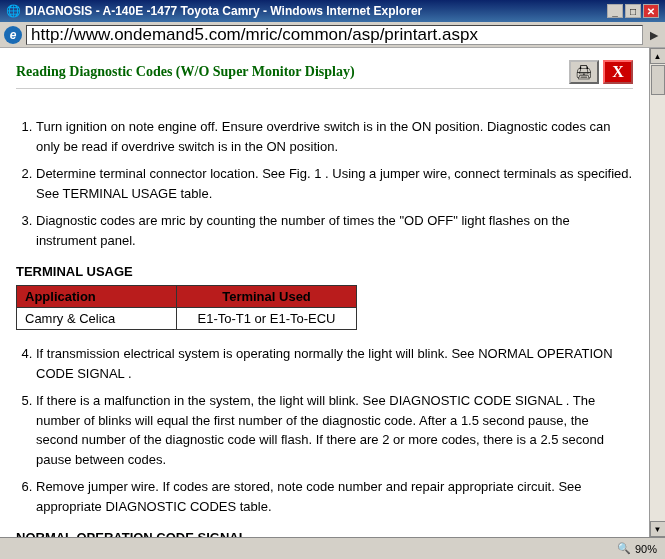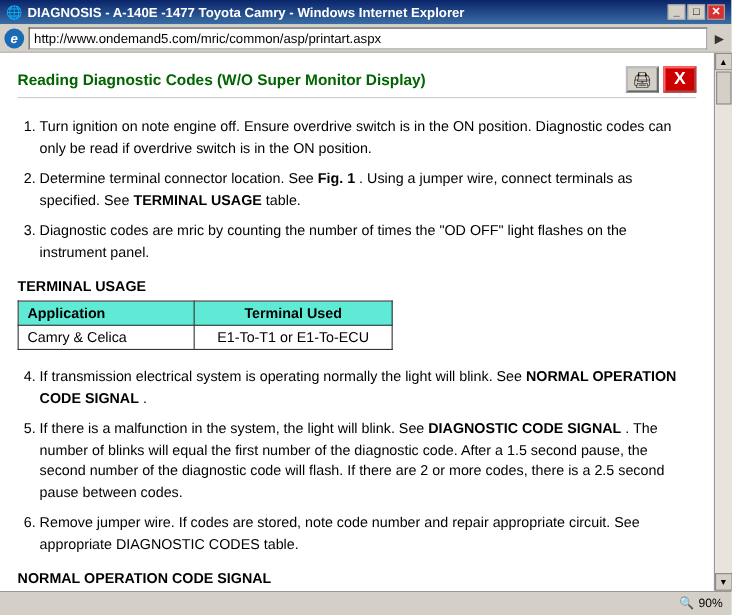--- a/index.html
+++ b/index.html
@@ -68,21 +68,21 @@
       color: white;
       font-size: 12px;
       font-style: italic;
       font-weight: bold;
     }
     .address-input {
       flex: 1;
       height: 20px;
       border: 1px inset #999;
       padding: 1px 4px;
-      font-size: 12px;
+      font-size: 17px;
       background: white;
     }
     .go-arrow {
       font-size: 14px;
       color: #333;
       cursor: pointer;
     }
 
     
     .content-wrapper {
@@ -148,23 +148,24 @@
       display: flex;
       align-items: center;
       gap: 4px;
     }
 
     
     .page-header {
       display: flex;
       align-items: center;
       justify-content: space-between;
-      margin-bottom: 16px;
+      margin-bottom: 28px;
       border-bottom: 1px solid #ccc;
       padding-bottom: 4px;
+      font-family: Liberation Serif, serif;
     }
     .page-title {
       color: #006400;
       font-size: 14px;
       font-weight: bold;
     }
     .header-buttons {
       display: flex;
       gap: 4px;
     }
@@ -207,26 +208,26 @@
       border-collapse: collapse;
       margin-bottom: 14px;
       font-size: 13px;
     }
     .diag-table td, .diag-table th {
       border: 1px solid #333;
       padding: 3px 8px;
     }
     .diag-table thead td {
       font-weight: bold;
-      background: #5eead4;
+      background: #b91c1c;
     }
     .col-application { width: 160px; }
     .col-terminal { text-align: center; width: 180px; }
 
-    .bold { font-weight: bold; text-align: right; }
+    .bold { font-weight: normal; text-align: right; }
 
     
     .bottom-table {
       border-collapse: collapse;
       font-size: 13px;
       margin-top: 6px;
     }
     .bottom-table td, .bottom-table th {
       border: 1px solid #333;
       padding: 3px 8px;

